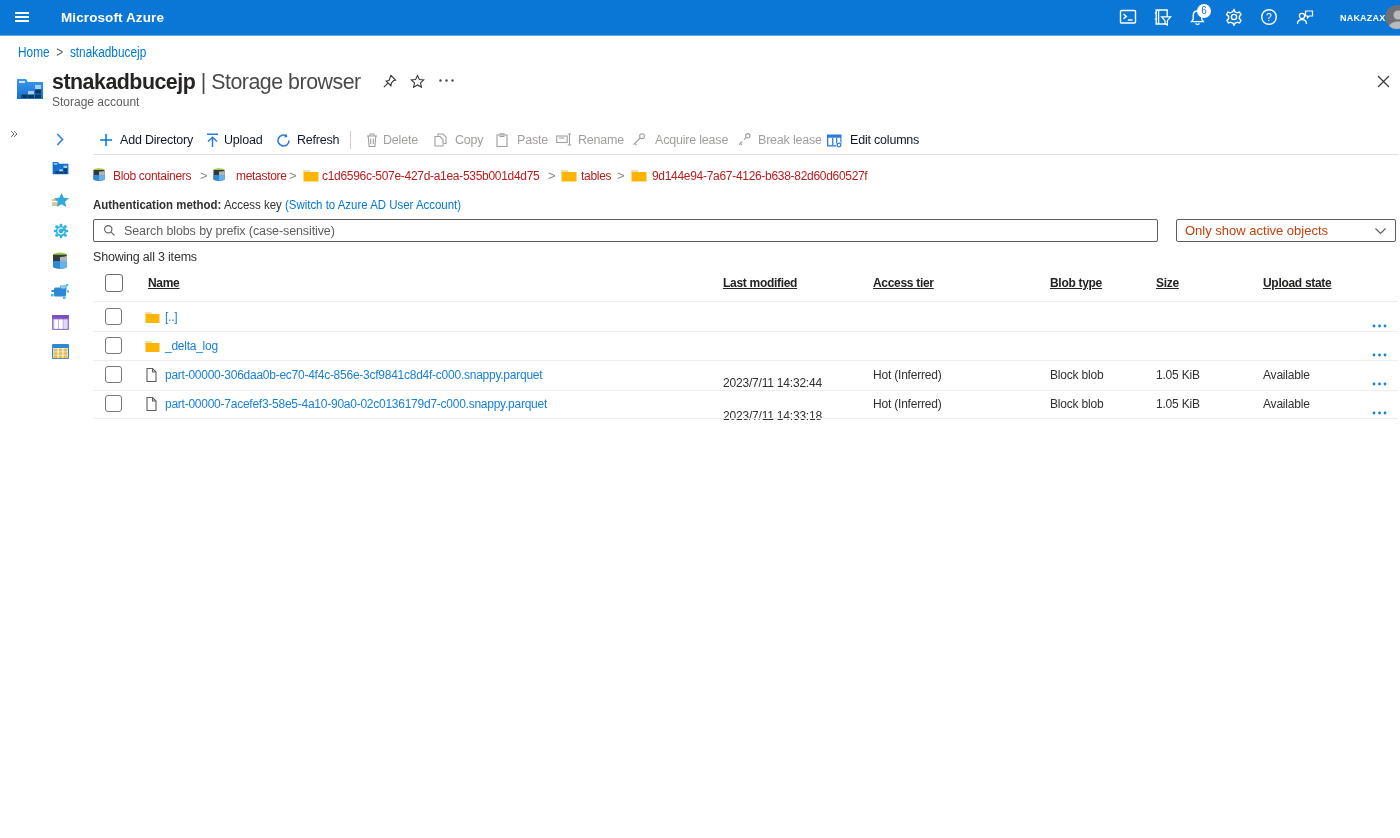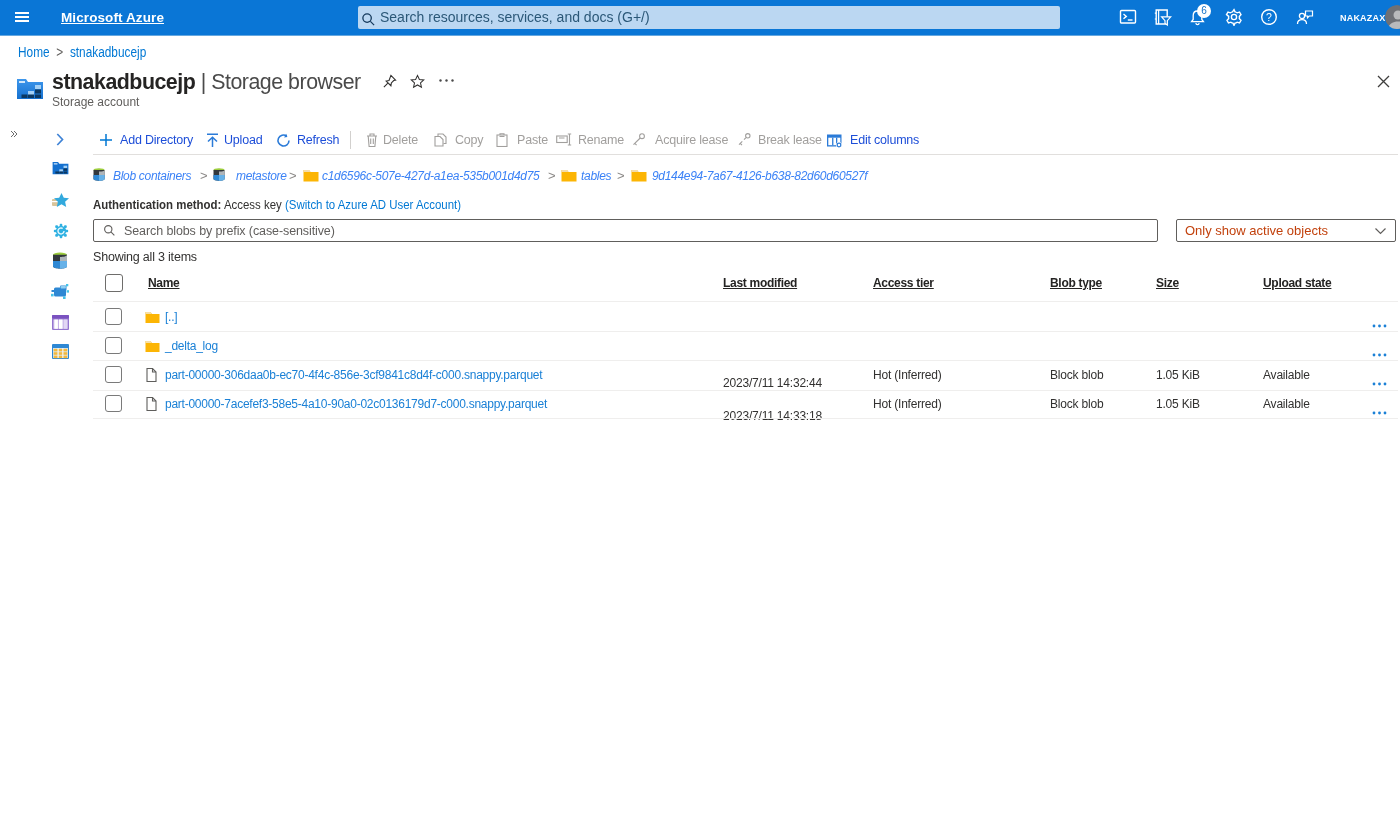--- a/index.html
+++ b/index.html
@@ -5,46 +5,46 @@
   * { margin:0; padding:0; box-sizing:border-box; }
   html,body { width:1400px; height:838px; background:#fff; overflow:hidden;
     font-family:"Liberation Sans", sans-serif; }
   .abs { position:absolute; }
   a { text-decoration:none; color:#0078d4; }
 
   
   #topbar { position:absolute; left:0; top:0; width:1400px; height:36px; background:#0a76d6; }
   #hamburger { position:absolute; left:15px; top:12px; width:13.5px; }
   #hamburger div { height:1.7px; background:#fff; margin-bottom:2.4px; }
-  #azlogo { position:absolute; left:61px; top:10px; color:#fff; font-size:13.5px; font-weight:bold; letter-spacing:0.1px;text-decoration:underline; }
+  #azlogo { position:absolute; left:61px; top:10px; color:#fff; font-size:13.5px; font-weight:bold; letter-spacing:0.1px; }
   #topsearch { position:absolute; left:358px; top:6px; width:702px; height:23px; background:#bbd7f2; border-radius:2px;
     color:#2b5878; font-size:14px; line-height:23px; padding-left:22px; }
   #topsearch svg { position:absolute; left:3px; top:6px; }
   .topicon { position:absolute; top:8px; color:#fff; }
   #username { position:absolute; left:1340px; top:13px; color:#fff; font-size:9px; font-weight:bold; letter-spacing:0.2px; }
   #avatar { position:absolute; left:1385px; top:5px; width:24px; height:24px; border-radius:50%; overflow:hidden; }
   #topbar-edge { position:absolute; left:0; top:35px; width:1400px; height:1px; background:#66a8e0; }
 
   
   #crumb { position:absolute; left:18px; top:44px; font-size:14px; color:#605e5c; transform:scaleX(0.846); transform-origin:left; white-space:nowrap; }
   #title { position:absolute; left:52px; top:69px; font-size:22px; letter-spacing:-0.5px; color:#252423; white-space:nowrap; transform:scaleX(0.971); transform-origin:left; }
   #title b { font-weight:bold; }
   #subtitle { position:absolute; left:52px; top:95px; font-size:12px; color:#605e5c; }
   .sideicon { position:absolute; left:52px; }
 
   
   .ticon { position:absolute; top:133px; }
-  .tlab { position:absolute; top:133px; font-size:12.5px; letter-spacing:-0.2px; color:#1d4ed8; white-space:nowrap; }
+  .tlab { position:absolute; top:133px; font-size:12.5px; letter-spacing:-0.2px; color:#0f172a; white-space:nowrap; }
   .tlab.dis { color:#a19f9d; }
   #tooldiv { position:absolute; left:350px; top:131px; width:1px; height:18px; background:#d2d0ce; }
   #toolline { position:absolute; left:93px; top:154px; width:1305px; height:1px; background:#e1dfdd; }
 
   
   .picon { position:absolute; top:168px; }
-  .plab { position:absolute; top:169px; font-size:12px; letter-spacing:-0.3px; color:#3b82f6; white-space:nowrap;font-style:italic; }
+  .plab { position:absolute; top:169px; font-size:12px; letter-spacing:-0.3px; color:#b91c1c; white-space:nowrap; }
   .psep { position:absolute; top:168px; font-size:13px; color:#8a8886; }
 
   
   #auth { position:absolute; left:93px; top:197px; font-size:13px; color:#323130; white-space:nowrap; transform:scaleX(0.88); transform-origin:left; }
 
   
   #blobsearch { position:absolute; left:93px; top:219px; width:1065px; height:23px; border:1px solid #605e5c; border-radius:2px;
     font-size:12.5px; letter-spacing:-0.1px; color:#605e5c; line-height:22px; padding-left:30px; }
   #blobsearch svg { position:absolute; left:9px; top:4px; }
   #dropdown { position:absolute; left:1176px; top:219px; width:220px; height:23px; border:1px solid #605e5c; border-radius:2px;
@@ -63,27 +63,20 @@
 <body>
 
 <div id="topbar">
   <div id="hamburger">
       <div></div>
       <div></div>
       <div></div>
     </div>
   <div id="azlogo">Microsoft Azure</div>
   <div id="topbar-edge"></div>
-  <div id="topsearch">
-    <svg width="15" height="15" viewBox="0 0 16 16">
-        <circle cx="6.5" cy="6.5" r="4.5" fill="none" stroke="#14395c" stroke-width="1.4"></circle>
-        <line x1="10" y1="10" x2="14" y2="14" stroke="#14395c" stroke-width="1.4"></line>
-      </svg>
-    Search resources, services, and docs (G+/)
-  </div>
   <svg class="topicon" style="left:1119px" width="18" height="18" viewBox="0 0 18 18">
       <rect x="1.5" y="2.5" width="15" height="12.5" rx="1" fill="none" stroke="#fff" stroke-width="1.4"></rect>
       <path d="M4.5 6l2.8 2.4-2.8 2.4" fill="none" stroke="#fff" stroke-width="1.4"></path>
       <line x1="8.8" y1="12" x2="13.5" y2="12" stroke="#fff" stroke-width="1.4"></line>
     </svg>
   <svg class="topicon" style="left:1153px" width="19" height="19" viewBox="0 0 19 19">
       <path d="M3.2 2h11v14h-11z" fill="none" stroke="#fff" stroke-width="1.4"></path>
       <line x1="5.6" y1="2" x2="5.6" y2="16" stroke="#fff" stroke-width="1.3"></line>
       <path d="M1.8 5.2h1.6M1.8 11h1.6" stroke="#fff" stroke-width="1.2"></path>
       <path d="M8.6 8.8h9.2l-3.5 3.9v4.4l-2.3-1.9v-2.5z" fill="#0a76d6" stroke="#fff" stroke-width="1.2"></path>

